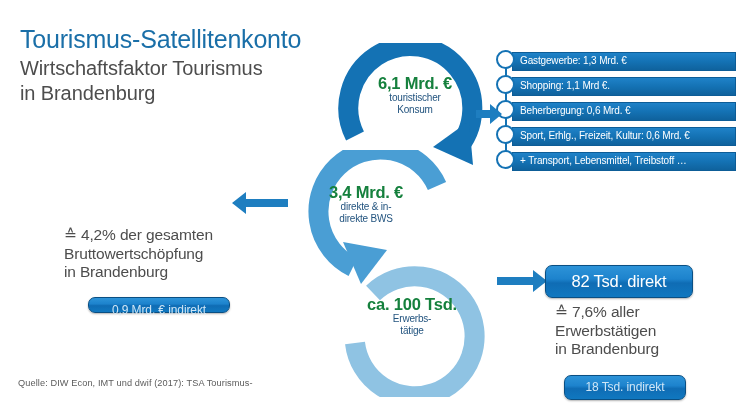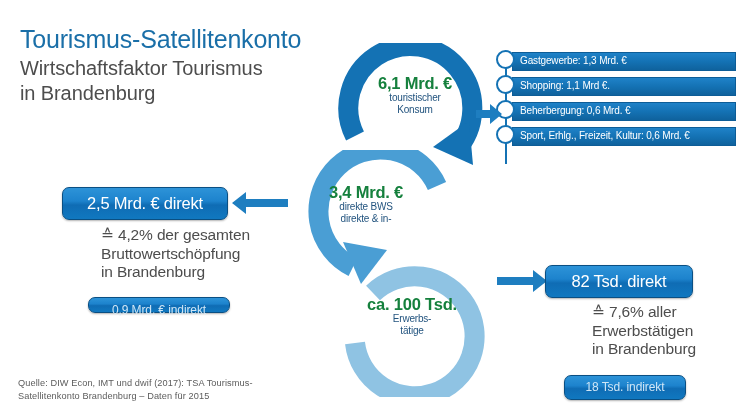--- a/index.html
+++ b/index.html
@@ -169,21 +169,20 @@
     left: 564px; top: 375px; width: 122px; height: 25px; line-height: 23px;
   }
 
   
   .desc-text {
     position: absolute;
     font-size: 15.5px;
     color: #4d4d4d;
     line-height: 1.2;
     letter-spacing: -0.15px;
-    margin-left: 37px;
   }
   #desc-left  { left: 64px;  top: 226px; width: 220px; }
   #desc-right { left: 555px; top: 303px; width: 185px; }
 
   
   .flat-arrow { position: absolute; }
   #arrow-left   { left: 232px; top: 192px; }
   #arrow-right  { left: 497px; top: 270px; }
   #arrow-bars   { left: 476px; top: 104px; }
 </style>
@@ -211,22 +210,22 @@
     <span class="small">Konsum</span>
   </div>
 
   <svg id="ring-mid" class="ring-svg" width="165" height="135" viewBox="0 0 165 135">
     <path d="M 150 36
              A 62 62 0 1 0 66 117" fill="none" stroke="#4a9ed4" stroke-width="20" stroke-linecap="butt"></path>
     <polygon points="56,92 100,100 74,134" fill="#4a9ed4"></polygon>
   </svg>
   <div id="label-mid" class="ring-label">
     <span class="big">3,4 Mrd. €</span>
+    <span class="small">direkte &amp; in-</span>
     <span class="small">direkte BWS</span>
-    <span class="small">direkte &amp; in-</span>
   </div>
 
   <svg id="ring-bottom" class="ring-svg" width="160" height="140" viewBox="0 0 160 140">
     <path d="M 36 36
              A 60 60 0 1 1 18 86" fill="none" stroke="#8fc3e3" stroke-width="20" stroke-linecap="butt"></path>
   </svg>
   <div id="label-bottom" class="ring-label">
     <span class="big">ca. 100 Tsd.</span>
     <span class="small">Erwerbs-</span>
     <span class="small">tätige</span>
@@ -247,31 +246,35 @@
     <div class="bar-row">
       <div class="bar-fill"></div>
       <div class="bar-node"></div>
       <div class="bar-text">Beherbergung: 0,6 Mrd. €</div>
     </div>
     <div class="bar-row">
       <div class="bar-fill"></div>
       <div class="bar-node"></div>
       <div class="bar-text">Sport, Erhlg., Freizeit, Kultur: 0,6 Mrd. €</div>
     </div>
+    <div class="bar-row">
+      <div class="bar-fill"></div>
+      <div class="bar-node"></div>
+      <div class="bar-text">+ Transport, Lebensmittel, Treibstoff …</div>
+    </div>
   </div>
 
   <svg id="arrow-bars" class="flat-arrow" width="26" height="20" viewBox="0 0 26 20">
     <polygon points="0,6 14,6 14,0 26,10 14,20 14,14 0,14" fill="#1e7ec0"></polygon>
   </svg>
 
   <svg id="arrow-left" class="flat-arrow" width="56" height="22" viewBox="0 0 56 22">
     <polygon points="56,7 14,7 14,0 0,11 14,22 14,15 56,15" fill="#1e7ec0"></polygon>
   </svg>
 
-  <div id="box-left-direct" class="callout-box callout-big">2,5 Mrd. € direkt</div>
 
   <div id="desc-left" class="desc-text">
     <div>≙ 4,2% der gesamten</div>
     <div>Bruttowertschöpfung</div>
     <div>in Brandenburg</div>
   </div>
 
   <div id="box-left-indirect" class="callout-box callout-small">0,9 Mrd. € indirekt</div>
 
   <svg id="arrow-right" class="flat-arrow" width="50" height="22" viewBox="0 0 50 22">
@@ -283,16 +286,15 @@
   <div id="desc-right" class="desc-text">
     <div>≙ 7,6% aller</div>
     <div>Erwerbstätigen</div>
     <div>in Brandenburg</div>
   </div>
 
   <div id="box-right-indirect" class="callout-box callout-small">18 Tsd. indirekt</div>
 
   <div id="source-note">
     <div>Quelle: DIW Econ, IMT und dwif (2017): TSA Tourismus-</div>
-    <div>Satellitenkonto Brandenburg – Daten für 2015</div>
   </div>
 
 </div>
 
 </body></html>

